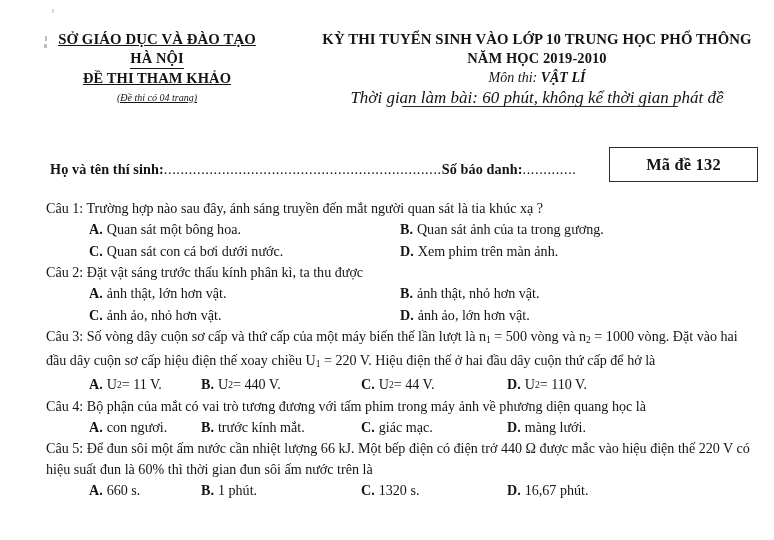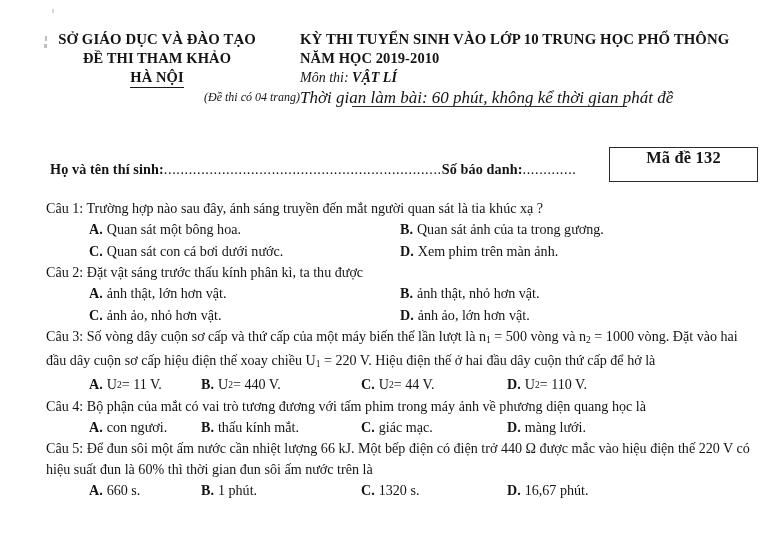--- a/index.html
+++ b/index.html
@@ -32,47 +32,48 @@
     left: 0;
     width: 774px;
     display: flex;
     align-items: flex-start;
   }
   .hdr-left {
     width: 300px;
     text-align: center;
     padding-left: 14px;
     box-sizing: border-box;
+    text-decoration: underline;
   }
   .hdr-right {
     width: 474px;
+    text-align: center;
     box-sizing: border-box;
   }
 
   .h-bold {
     font-weight: bold;
     font-size: 14.5px;
     line-height: 19px;
     letter-spacing: .1px;
     white-space: nowrap;
   }
   .h-bold.big {
     font-size: 14.8px;
   }
   .h-underline {
     display: inline-block;
     border-bottom: 1.4px solid #1a1a1a;
     padding-bottom: 0px;
   }
   .h-italic {
     font-style: italic;
-    font-size: 12px;
+    font-size: 10px;
     line-height: 19px;
     white-space: nowrap;
-    text-align: right;
   }
   .h-normal {
     font-size: 14px;
     line-height: 20px;
     white-space: nowrap;
     font-style: italic;
   }
   .h-normal b { font-weight: bold; }
 
   .time-line {
@@ -115,21 +116,21 @@
     letter-spacing: .6px;
   }
   .ma-de-box {
     position: absolute;
     left: 559px;
     top: -11px;
     width: 147px;
     height: 33px;
     border: 1.6px solid #2b2b2b;
     display: flex;
-    align-items: flex-start;
+    align-items: center;
     justify-content: center;
     background: #fff;
   }
   .ma-de-text {
     font-weight: bold;
     font-size: 16.4px;
     letter-spacing: .2px;
     white-space: nowrap;
   }
 
@@ -181,24 +182,24 @@
 <body>
 
 <div class="speck" style="left:45px;top:36px;width:2px;height:5px;"></div>
 <div class="speck" style="left:44px;top:44px;width:3px;height:4px;"></div>
 <div class="speck" style="left:52px;top:9px;width:2px;height:4px;opacity:.35;"></div>
 
 <div class="header">
 
   <div class="hdr-left">
     <div class="h-bold big">SỞ GIÁO DỤC VÀ ĐÀO TẠO</div>
-    <div class="h-bold">ĐỀ THI THAM KHẢO</div>
     <div class="h-bold">
       <span class="h-underline">HÀ NỘI</span>
     </div>
+    <div class="h-bold">ĐỀ THI THAM KHẢO</div>
     <div class="h-italic">(Đề thi có 04 trang)</div>
   </div>
 
   <div class="hdr-right">
     <div class="h-bold big">KỲ THI TUYỂN SINH VÀO LỚP 10 TRUNG HỌC PHỔ THÔNG</div>
     <div class="h-bold">NĂM HỌC 2019-2010</div>
     <div class="h-normal">
       <span>Môn thi: </span><b>VẬT LÍ</b>
     </div>
     <div class="time-line">
@@ -311,21 +312,21 @@
       <span class="q-label">Câu 4:</span>
       <span>Bộ phận của mắt có vai trò tương đương với tấm phim trong máy ảnh về phương diện quang học là</span>
     </div>
     <div class="opts opts-4">
       <div class="opt">
         <span class="ltr">A.</span>
         <span>con ngươi.</span>
       </div>
       <div class="opt">
         <span class="ltr">B.</span>
-        <span>thấu kính mắt.</span>
+        <span>trước kính mắt.</span>
       </div>
       <div class="opt">
         <span class="ltr">C.</span>
         <span>giác mạc.</span>
       </div>
       <div class="opt">
         <span class="ltr">D.</span>
         <span>màng lưới.</span>
       </div>
     </div>

